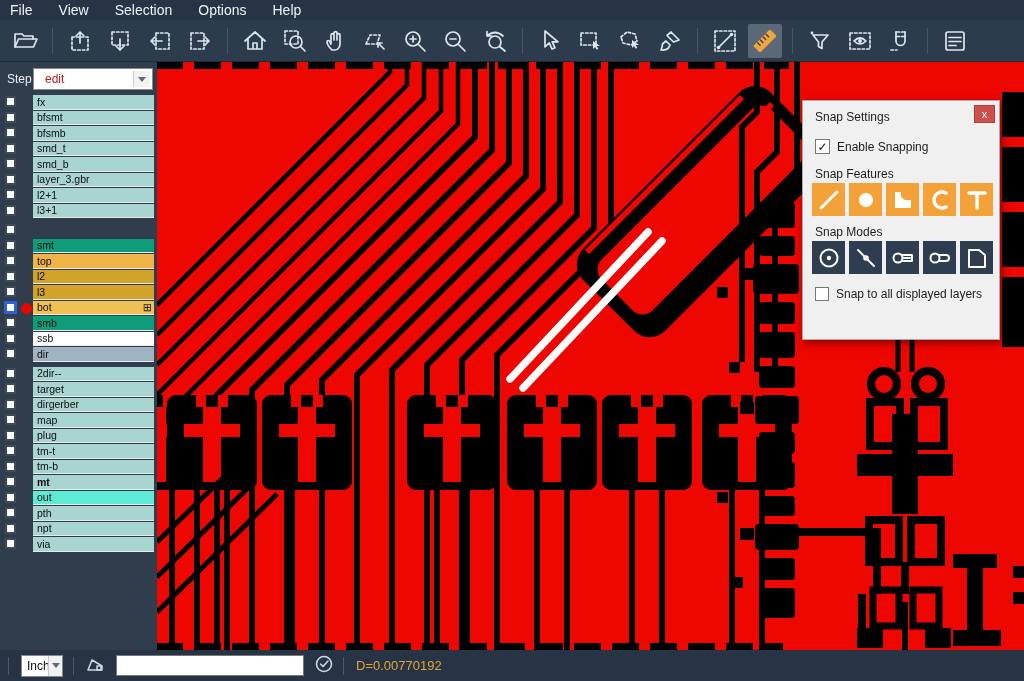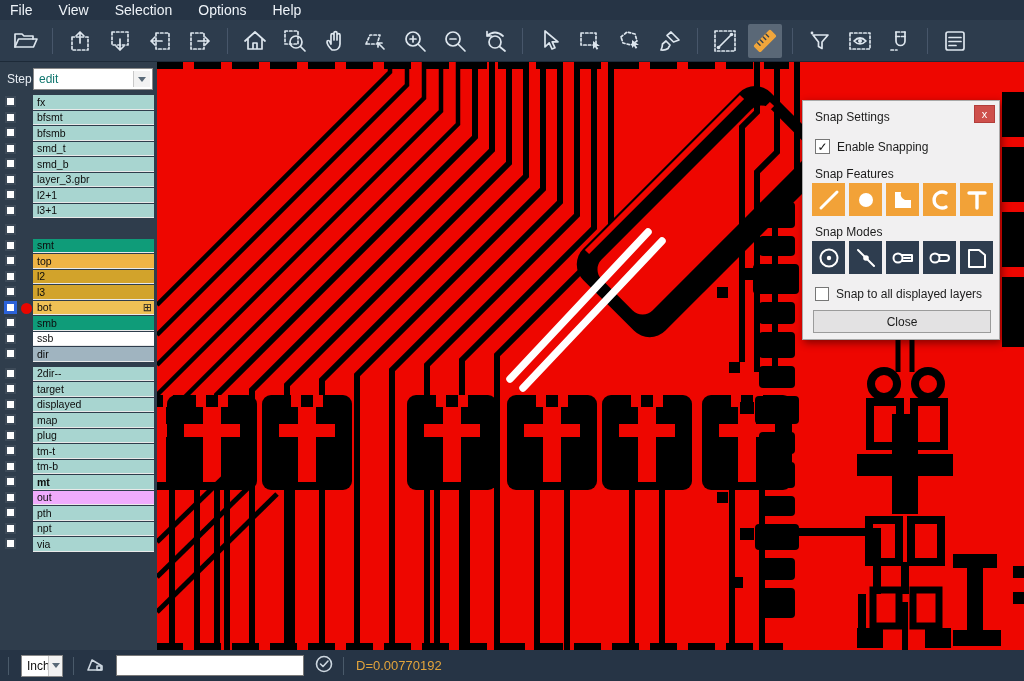--- a/index.html
+++ b/index.html
@@ -22,22 +22,22 @@
   .tbtn .dash { stroke-dasharray:2.4 2.2; }
   .tbtn.active { background:#5a6877; }
   .tsep { width:1px; height:26px; background:#47566a; margin:0 4px; }
 
   
   #sidebar { position:absolute; left:0; top:62px; width:157px; height:588px;
              background:#2f3d4c; z-index:20; }
   #steprow { position:absolute; left:0; top:4px; width:157px; height:26px; display:flex; align-items:center; }
   #steprow .lbl { color:#e9eef4; font-size:12px; margin-left:7px; }
   #stepdd { position:absolute; left:33px; top:2px; width:120px; height:22px; background:#fff;
-            border:1px solid #8a8a8a; font-size:12px; color:#0f766e; display:flex; align-items:center;
-            padding-left:5px; }
+            border:1px solid #8a8a8a; font-size:12px; color:#b91c1c; display:flex; align-items:center;
+            padding-left:11px; }
   .chev { position:absolute; right:2px; top:2px; width:17px; height:16px; background:#f2f2f2;
           border-left:1px solid #c9c9c9; display:flex; align-items:center; justify-content:center; }
   .chev:after { content:""; border:4px solid transparent; border-top:5px solid #5a6a78; margin-top:4px; }
 
   #layers { position:absolute; left:0; top:33px; width:157px; }
   .lgroup { margin-bottom:5px; }
   .lrow { position:relative; height:14.5px; margin-bottom:1px; display:flex; align-items:center; }
   .cb { position:absolute; left:5px; top:1px; width:11px; height:11px; background:#fff;
         border:2px solid #3d4a58; }
   .lrow.active .cb { border:2px solid #2b62d9; outline:1px solid #2b62d9; }
@@ -339,21 +339,21 @@
       <div class="lrow">
           <span class="cb"></span>
           <span class="cell" style="background: rgb(168, 213, 208);">2dir--</span>
         </div>
       <div class="lrow">
           <span class="cb"></span>
           <span class="cell" style="background: rgb(168, 213, 208);">target</span>
         </div>
       <div class="lrow">
           <span class="cb"></span>
-          <span class="cell" style="background: rgb(168, 213, 208);">displayed</span>
+          <span class="cell" style="background: rgb(168, 213, 208);">dirgerber</span>
         </div>
       <div class="lrow">
           <span class="cb"></span>
           <span class="cell" style="background: rgb(168, 213, 208);">map</span>
         </div>
       <div class="lrow">
           <span class="cb"></span>
           <span class="cell" style="background: rgb(168, 213, 208);">plug</span>
         </div>
       <div class="lrow">
@@ -363,21 +363,21 @@
       <div class="lrow">
           <span class="cb"></span>
           <span class="cell" style="background: rgb(168, 213, 208);">tm-b</span>
         </div>
       <div class="lrow">
           <span class="cb"></span>
           <span class="cell" style="background: rgb(168, 213, 208); font-weight: bold;">mt</span>
         </div>
       <div class="lrow">
           <span class="cb"></span>
-          <span class="cell" style="background: #f0abfc;">out</span>
+          <span class="cell" style="background: #5eead4;">out</span>
         </div>
       <div class="lrow">
           <span class="cb"></span>
           <span class="cell" style="background: rgb(168, 213, 208);">pth</span>
         </div>
       <div class="lrow">
           <span class="cb"></span>
           <span class="cell" style="background: rgb(168, 213, 208);">npt</span>
         </div>
       <div class="lrow">
@@ -586,21 +586,20 @@
     <div class="dbtn">
         <svg width="28" height="28">
           <path d="M6 23V6h10l6 5v12z"></path>
         </svg>
       </div>
   </div>
 
   <div class="dlgchk" id="chk2"></div>
   <div id="chk2-lbl">Snap to all displayed layers</div>
 
-  <div id="dlg-closebtn">Close</div>
 </div>
 
 <div id="statusbar">
   <div class="ssep ml8"></div>
   <div id="units">
     <span>Inch</span>
     <div class="chev"></div>
   </div>
   <div class="ssep ml10"></div>
   <div id="angleicon">

